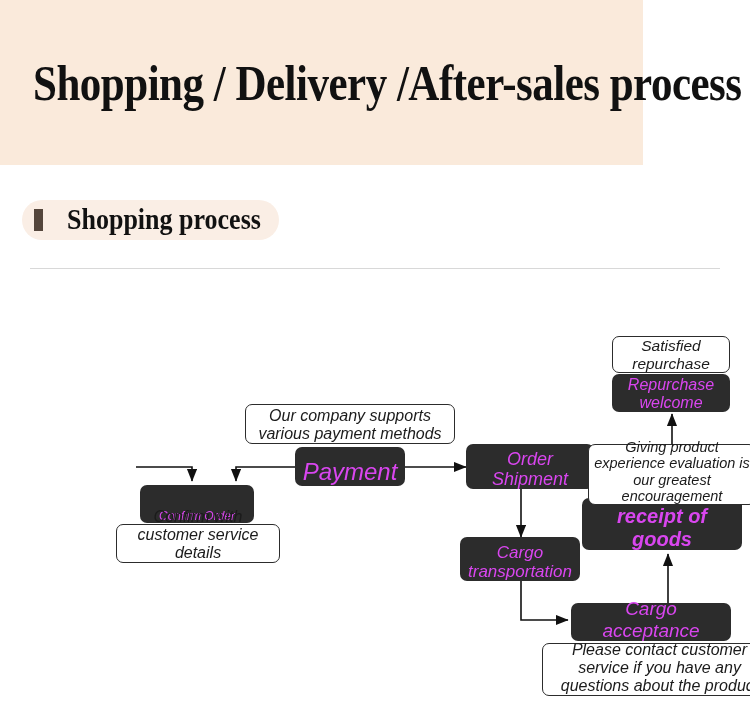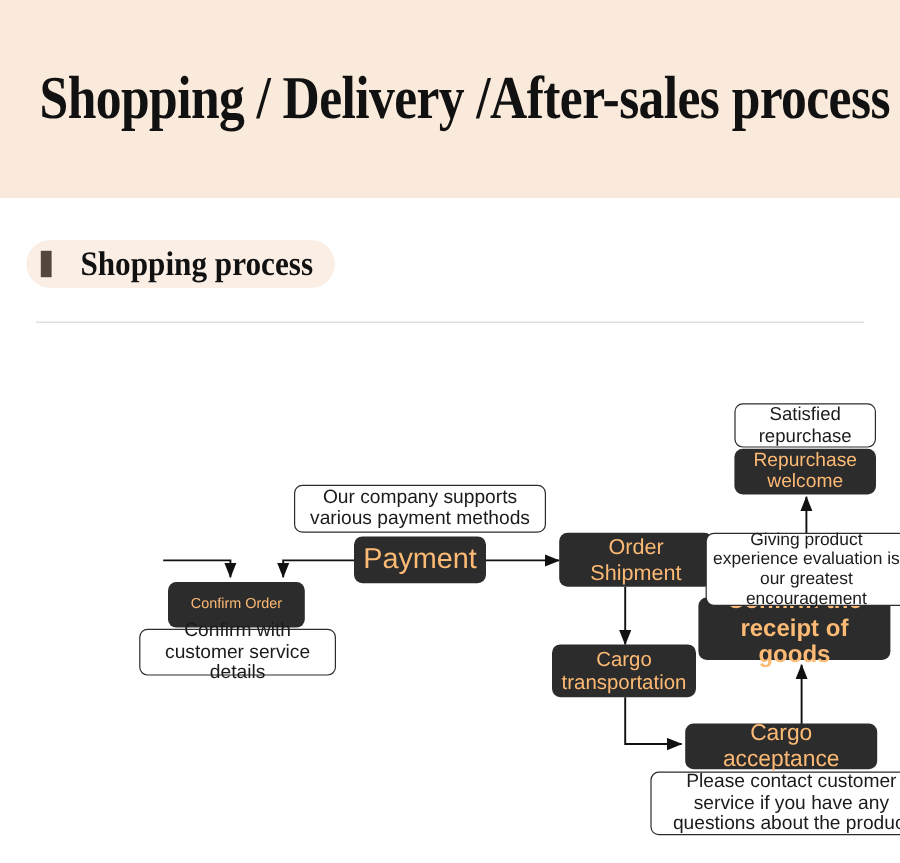--- a/index.html
+++ b/index.html
@@ -6,21 +6,21 @@
   html, body {
     width:750px; height:719px;
     background:#ffffff;
     font-family:"Liberation Sans", sans-serif;
     overflow:hidden;
   }
   #page { position:relative; width:750px; height:719px; background:#fff; }
 
   
   .header-band {
-    position:absolute; left:0; top:0; width:750px; height:165px;
+    position:absolute; left:0; top:0; width:643px; height:165px;
     background:#faeadb;
     display:flex; align-items:center;
   }
   .header-title {
     font-family:"Liberation Serif", serif;
     font-weight:bold;
     font-size:43px;
     letter-spacing:-0.5px;
     color:#111111;
     margin-left:33px;
@@ -53,27 +53,28 @@
   .divider {
     position:absolute; left:30px; top:268px; width:690px; height:1px;
     background:#d8d8d8;
   }
 
   
   .flow { position:absolute; left:0; top:0; width:750px; height:719px; }
 
   .node {
     position:absolute;
-    display:flex; align-items:center; justify-content:center;
+    display:flex; align-items:flex-end; justify-content:center;
     text-align:center;
     line-height:1.12;
+    font-style:italic;
   }
   .node-dark {
     background:#2c2c2c;
-    color:#fdba74;
+    color:#d946ef;
     border-radius:7px;
   }
   .node-light {
     background:#ffffff;
     color:#1b1b1b;
     border:1.3px solid #2c2c2c;
     border-radius:7px;
   }
   .node span { display:block; padding:0 5px; }
 

